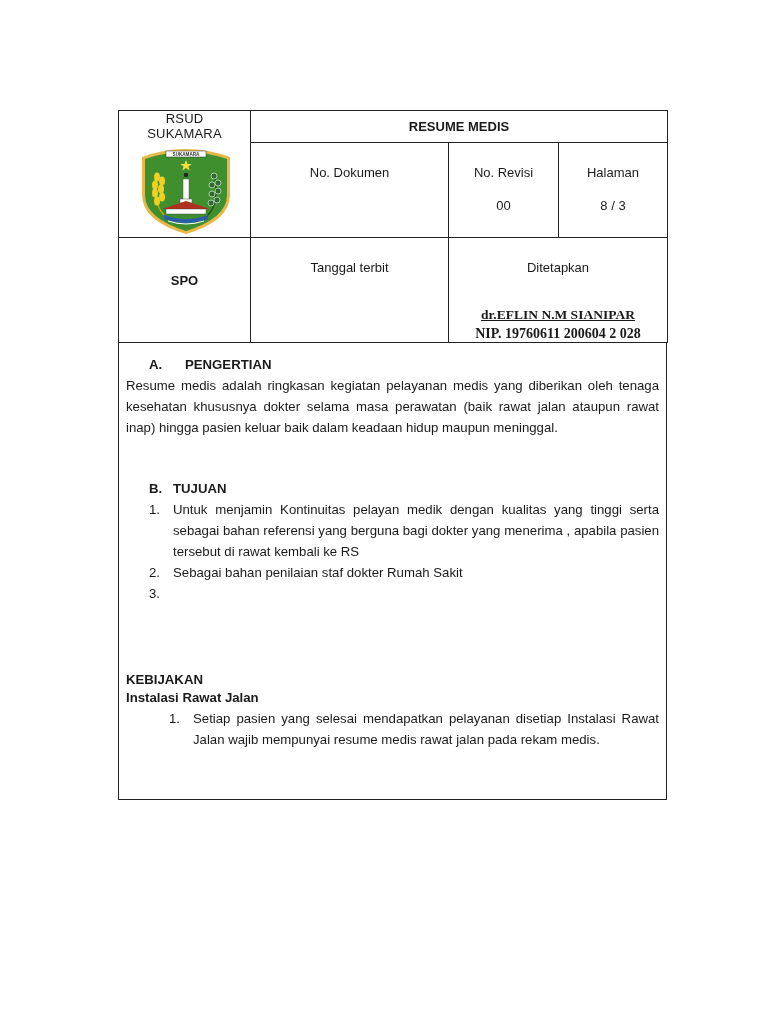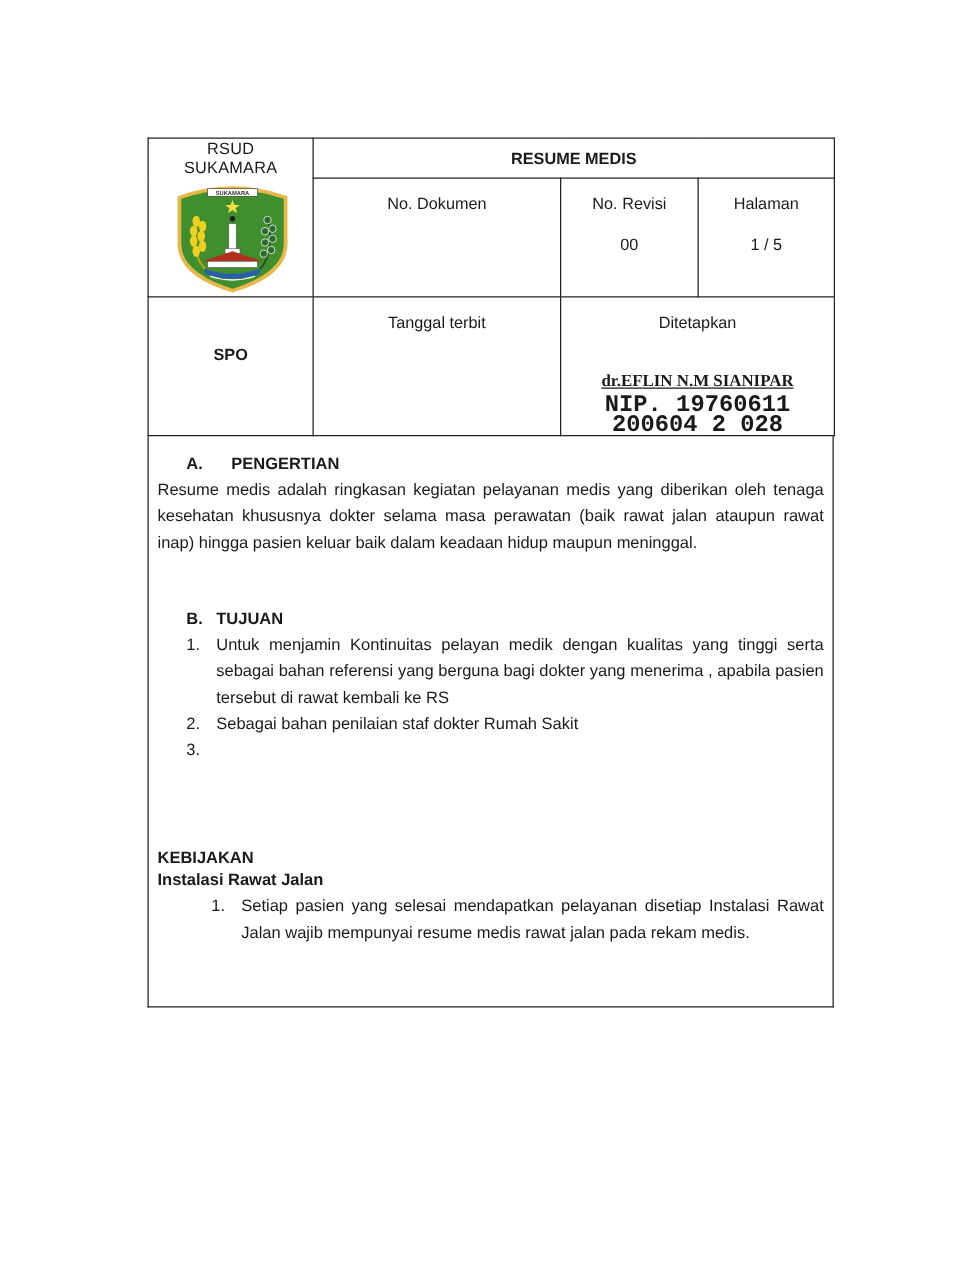--- a/index.html
+++ b/index.html
@@ -14,31 +14,31 @@
     table.hdr {
       border-collapse: collapse; width: 549px; table-layout: fixed;
       font-size: 13px;
     }
     table.hdr td { border: 1px solid #222; vertical-align: top; padding: 0; text-align: center; }
     .logo-cell { width: 131px; height: 125px; position: relative; }
     .rsud { font-size: 13px; line-height: 15px; margin-top: 0px; letter-spacing: 0.2px; }
     .logo { position: absolute; left: 19px; top: 32px; width: 96px; height: 92px; }
     .title-cell { height: 31px; font-weight: bold; font-size: 13px; line-height: 31px; }
     .meta-cell { height: 94px; }
-    .meta-label { margin-top: 12px; line-height: 15px; }
+    .meta-label { margin-top: 22px; line-height: 15px; }
     .meta-value { margin-top: 18px; line-height: 15px; }
     .spo-cell { height: 98px; font-weight: bold; vertical-align: middle !important; }
     .spo-cell span { position: relative; top: -10px; margin-top: 40px; }
     .tgl-cell .meta-label, .dit-cell .meta-label { }
     .sign-name {
       font-family: "Liberation Serif", serif; font-weight: bold; font-size: 13.5px;
       text-decoration: underline; margin-top: 32px; line-height: 16px;
     }
     .sign-nip {
-      font-family: Liberation Mono, monospace; font-weight: bold; font-size: 19px;
+      font-family: Liberation Serif, serif; font-weight: bold; font-size: 14px;
       line-height: 16px; margin-top: 3px;
     }
 
     
     .body-box {
       border: 1px solid #222; border-top: none; width: 547px; height: 456px;
       padding: 0; box-sizing: content-box; position: relative;
       font-size: 13.2px; line-height: 21px;
     }
     .sec { position: absolute; left: 7px; right: 7px; }
@@ -113,21 +113,21 @@
       <td class="meta-cell">
         <div class="meta-label">No. Dokumen</div>
         <div class="meta-value"></div>
       </td>
       <td class="meta-cell">
         <div class="meta-label">No. Revisi</div>
         <div class="meta-value">00</div>
       </td>
       <td class="meta-cell">
         <div class="meta-label">Halaman</div>
-        <div class="meta-value">1 / 5</div>
+        <div class="meta-value">8 / 3</div>
       </td>
     </tr>
     <tr>
       <td class="spo-cell">
         <span>SPO</span>
       </td>
       <td class="tgl-cell">
         <div class="meta-label">Tanggal terbit</div>
         <div></div>
       </td>

